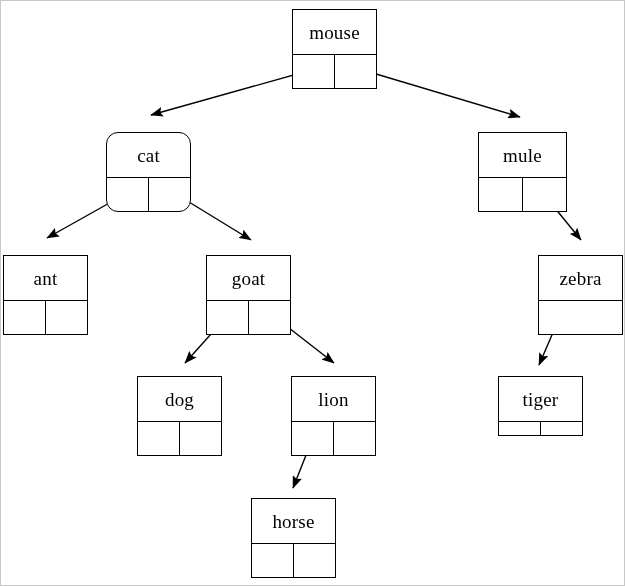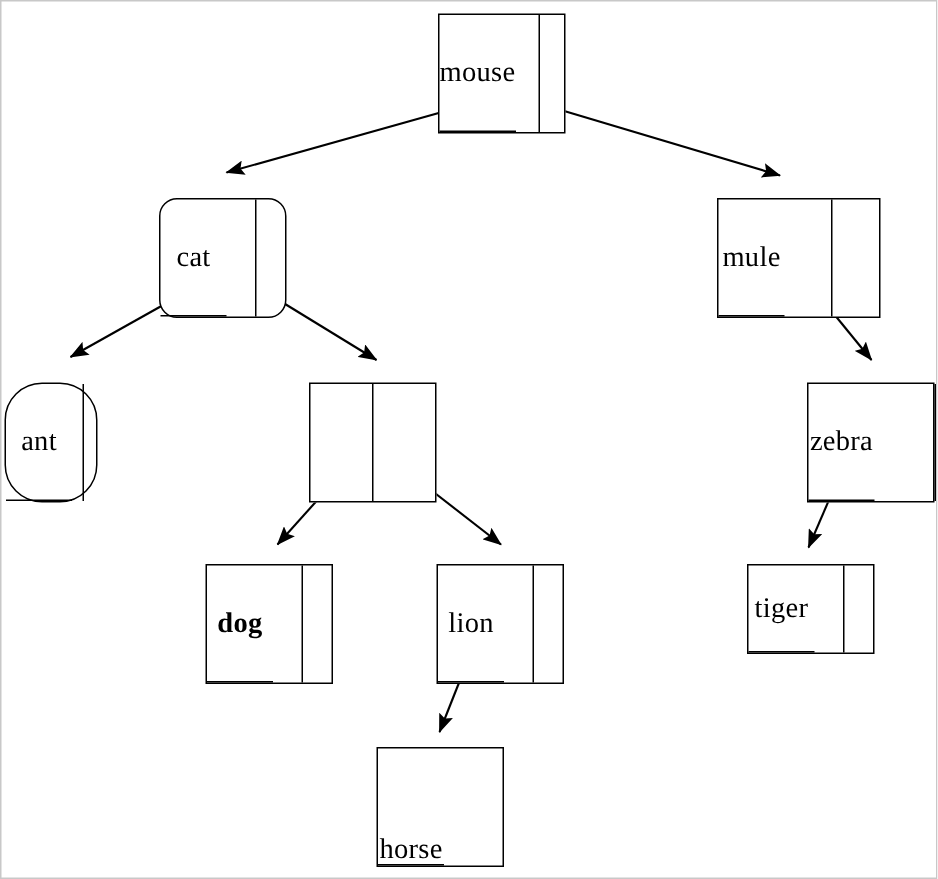--- a/index.html
+++ b/index.html
@@ -24,21 +24,21 @@
     width: 625px;
     height: 586px;
     pointer-events: none;
   }
   .node {
     position: absolute;
     box-sizing: border-box;
     background: #ffffff;
     border: 1.6px solid #000000;
     display: flex;
-    flex-direction: row;
+    flex-direction: column;
   }
   .node-label {
     flex: 0 0 44px;
     border-bottom: 1.6px solid #000000;
     display: flex;
     align-items: center;
     justify-content: center;
     font-size: 19px;
     color: #000000;
     line-height: 1;
@@ -88,69 +88,70 @@
           <div class="ptr-cell right"></div>
         </div>
       </div>
       <div class="node" style="left: 105px; top: 131px; width: 85px; height: 80px; border-radius: 12px;">
         <div class="node-label" style="flex-basis: 44px;">cat</div>
         <div class="node-ptrs">
           <div class="ptr-cell left"></div>
           <div class="ptr-cell right"></div>
         </div>
       </div>
-      <div class="node" style="left: 477px; top: 131px; width: 109px; height: 80px;">
+      <div class="node" style="left: 477px; top: 131px; width: 89px; height: 80px;">
         <div class="node-label" style="flex-basis: 44px;">mule</div>
         <div class="node-ptrs">
           <div class="ptr-cell left"></div>
           <div class="ptr-cell right"></div>
         </div>
       </div>
-      <div class="node" style="left: 2px; top: 254px; width: 62px; height: 80px; border-radius: 25px;">
+      <div class="node" style="left: 2px; top: 254px; width: 85px; height: 80px;">
         <div class="node-label" style="flex-basis: 44px;">ant</div>
         <div class="node-ptrs">
           <div class="ptr-cell left"></div>
           <div class="ptr-cell right"></div>
         </div>
       </div>
       <div class="node" style="left: 205px; top: 254px; width: 85px; height: 80px;">
+        <div class="node-label" style="flex-basis: 44px;">goat</div>
         <div class="node-ptrs">
           <div class="ptr-cell left"></div>
           <div class="ptr-cell right"></div>
         </div>
       </div>
       <div class="node" style="left: 537px; top: 254px; width: 85px; height: 80px; gap: 40px;">
         <div class="node-label" style="flex-basis: 44px;">zebra</div>
         <div class="node-ptrs">
           <div class="ptr-cell left"></div>
           <div class="ptr-cell right"></div>
         </div>
       </div>
-      <div class="node" style="left: 136px; top: 375px; width: 85px; height: 80px; font-weight: bold;">
+      <div class="node" style="left: 136px; top: 375px; width: 85px; height: 80px;">
         <div class="node-label" style="flex-basis: 44px;">dog</div>
         <div class="node-ptrs">
           <div class="ptr-cell left"></div>
           <div class="ptr-cell right"></div>
         </div>
       </div>
       <div class="node" style="left: 290px; top: 375px; width: 85px; height: 80px;">
         <div class="node-label" style="flex-basis: 44px;">lion</div>
         <div class="node-ptrs">
           <div class="ptr-cell left"></div>
           <div class="ptr-cell right"></div>
         </div>
       </div>
       <div class="node" style="left: 497px; top: 375px; width: 85px; height: 60px;">
         <div class="node-label" style="flex-basis: 44px;">tiger</div>
         <div class="node-ptrs">
           <div class="ptr-cell left"></div>
           <div class="ptr-cell right"></div>
         </div>
       </div>
-      <div class="node" style="left: 250px; top: 497px; width: 85px; height: 80px; align-items: flex-end;">
+      <div class="node" style="left: 250px; top: 497px; width: 85px; height: 80px;">
         <div class="node-label" style="flex-basis: 44px;">horse</div>
         <div class="node-ptrs">
           <div class="ptr-cell left"></div>
           <div class="ptr-cell right"></div>
         </div>
       </div>
     </div>
 
 </div>
 

